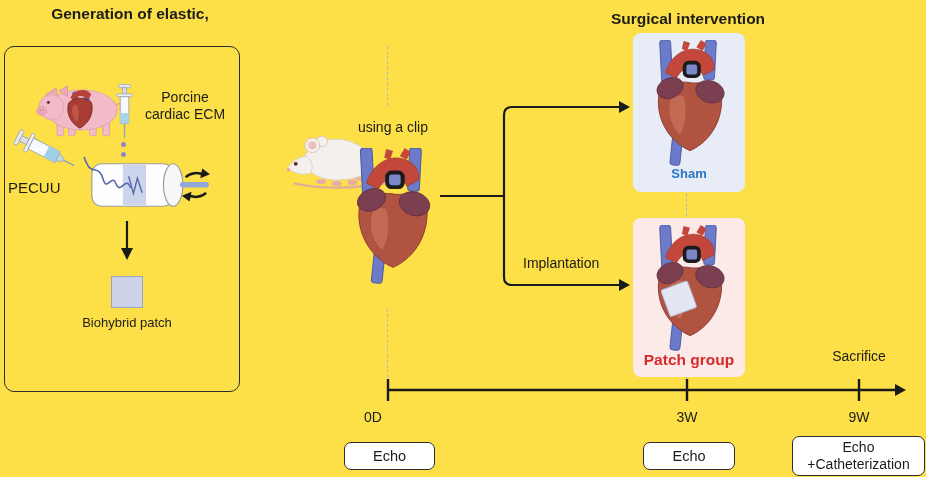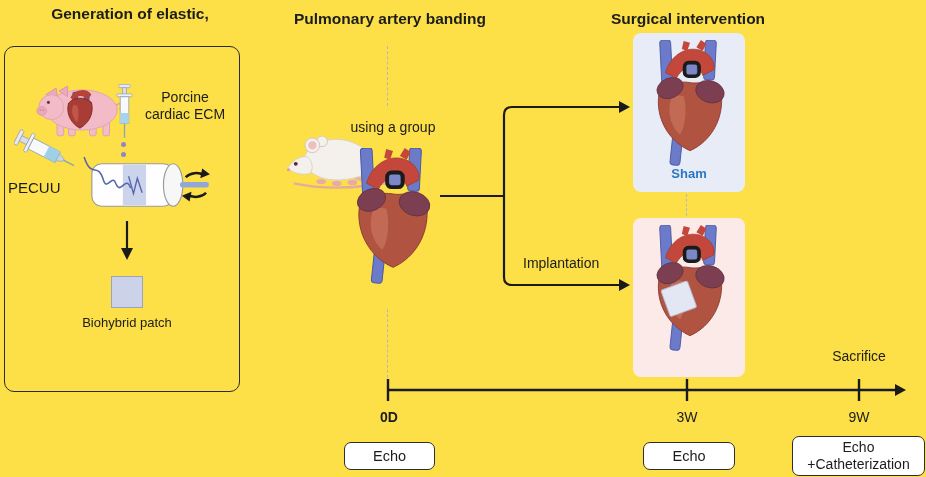--- a/index.html
+++ b/index.html
@@ -121,24 +121,23 @@
       <path d="M107,23 A13,10 0 0 1 126,21" fill="none" stroke="#1a1a1a" stroke-width="2.6"></path>
       <path d="M124,14 l8,6 l-10,4 z" fill="#1a1a1a"></path>
       <path d="M128,39 A13,10 0 0 1 109,41" fill="none" stroke="#1a1a1a" stroke-width="2.6"></path>
       <path d="M111,48 l-8,-6 l10,-4 z" fill="#1a1a1a"></path>
     </g>
   </svg>
 
   <div class="abs patch-square"></div>
   <div class="abs lbl center" style="left:56px;top:314px;width:142px;font-size:13px;">Biohybrid patch</div>
 
-  <div class="abs panel-title" style="left:280px;top:9px;width:220px;">Pulmonary artery banding</div>
 
   <div class="abs dash" style="left:387px;top:46px;height:60px;"></div>
-  <div class="abs lbl center" style="left:338px;top:119px;width:110px;">using a group</div>
+  <div class="abs lbl center" style="left:338px;top:119px;width:110px;">using a clip</div>
 
   <svg class="abs" style="left:286px;top:126px;" width="122" height="64" viewBox="0 0 125 64">
     <path d="M8,58 C45,66 85,62 122,54" fill="none" stroke="#dfa3a3" stroke-width="2.5" opacity="0.85"></path>
     <path d="M66,50 C92,62 112,58 124,46" fill="none" stroke="#e8b0b0" stroke-width="3.5"></path>
     <ellipse cx="36" cy="56" rx="5" ry="2.6" fill="#e8aca6"></ellipse>
     <ellipse cx="52" cy="58" rx="5" ry="2.6" fill="#e8aca6"></ellipse>
     <ellipse cx="68" cy="57" rx="5" ry="2.6" fill="#e8aca6"></ellipse>
     <path d="M18,34 C22,16 48,8 68,16 C84,22 92,34 86,44 C80,52 60,56 44,54 C30,52 20,44 18,34 Z" fill="#f4f1ec" stroke="#d9d2c8"></path>
     <path d="M22,31 C15,29 6,35 2,42 C6,47 16,50 24,48 C29,44 27,35 22,31 Z" fill="#f4f1ec" stroke="#d9d2c8"></path>
     <circle cx="37" cy="15" r="5.5" fill="#f4f1ec" stroke="#d9c2c2"></circle>
@@ -164,20 +163,21 @@
   </svg>
   <div class="abs sham-lbl">Sham</div>
 
   <div class="abs dash" style="left:686px;top:194px;height:22px;"></div>
 
   <div class="abs patch-box"></div>
   <svg class="abs" style="left:649px;top:225px;" width="82" height="127" viewBox="0 0 90 140">
     <use href="#heart-sym"></use>
     <rect x="17" y="66" width="31" height="31" rx="2" fill="#e3e7f3" stroke="#b4bcd6" transform="rotate(-20 32 81)"></rect>
   </svg>
+  <div class="abs patchgrp-lbl">Patch group</div>
 
   <div class="abs dash" style="left:686px;top:377px;height:6px;"></div>
 
   <svg class="abs overlay" width="926" height="477" viewBox="0 0 926 477">
 
     <g>
       <line x1="127" y1="221" x2="127" y2="250" stroke="#1a1a1a" stroke-width="2.2"></line>
       <polygon points="121,248 133,248 127,260" fill="#1a1a1a"></polygon>
     </g>
 
@@ -191,21 +191,21 @@
 
     <g stroke="#1a1a1a" stroke-width="2.4">
       <line x1="388" y1="390" x2="897" y2="390"></line>
       <line x1="388" y1="379" x2="388" y2="401"></line>
       <line x1="687" y1="379" x2="687" y2="401"></line>
       <line x1="859" y1="379" x2="859" y2="401"></line>
     </g>
     <polygon points="895,384 895,396 906,390" fill="#1a1a1a"></polygon>
   </svg>
 
-  <div class="abs lbl center" style="left:364px;top:409px;width:50px;font-weight:bold;">0D</div>
+  <div class="abs lbl center" style="left:348px;top:409px;width:50px;">0D</div>
   <div class="abs lbl center" style="left:662px;top:409px;width:50px;">3W</div>
   <div class="abs lbl center" style="left:834px;top:409px;width:50px;">9W</div>
   <div class="abs lbl center" style="left:819px;top:348px;width:80px;">Sacrifice</div>
 
   <div class="abs echo-box" style="left:344px;top:442px;width:89px;height:26px;">
     <div>Echo</div>
   </div>
   <div class="abs echo-box" style="left:643px;top:442px;width:90px;height:26px;">
     <div>Echo</div>
   </div>

